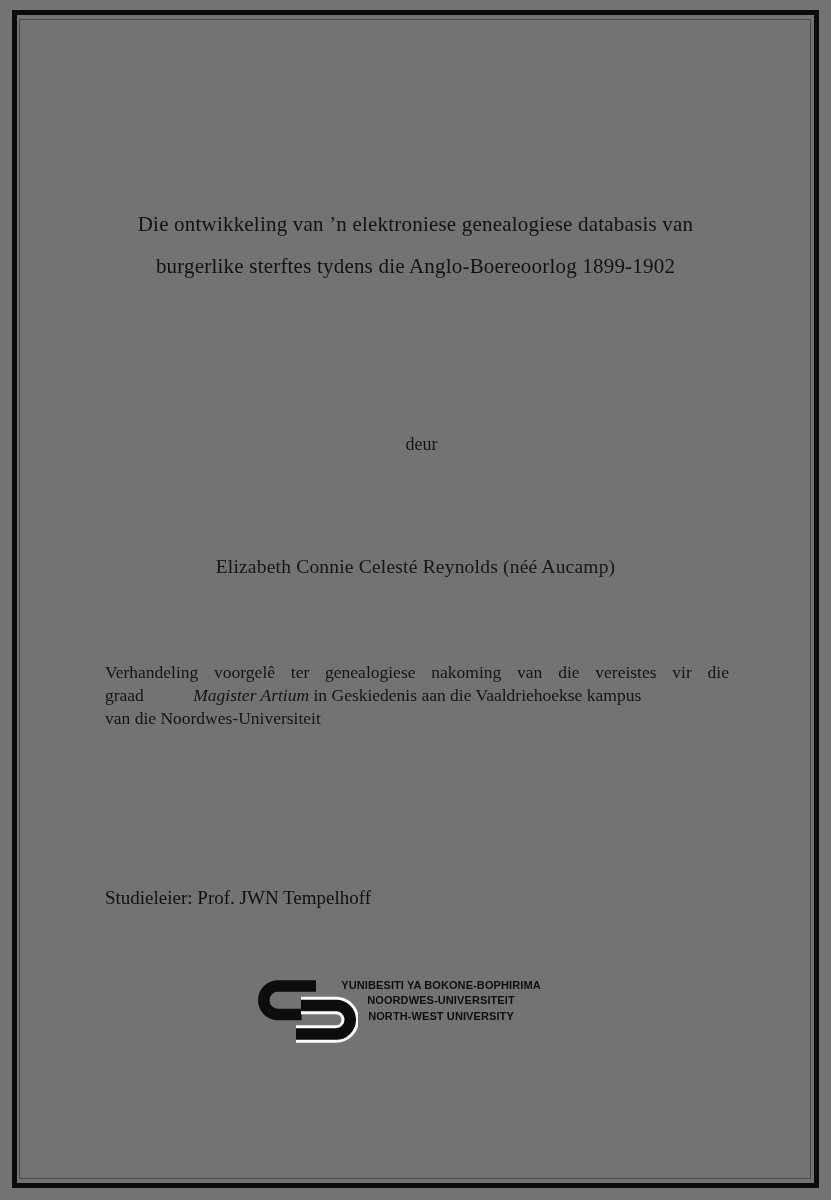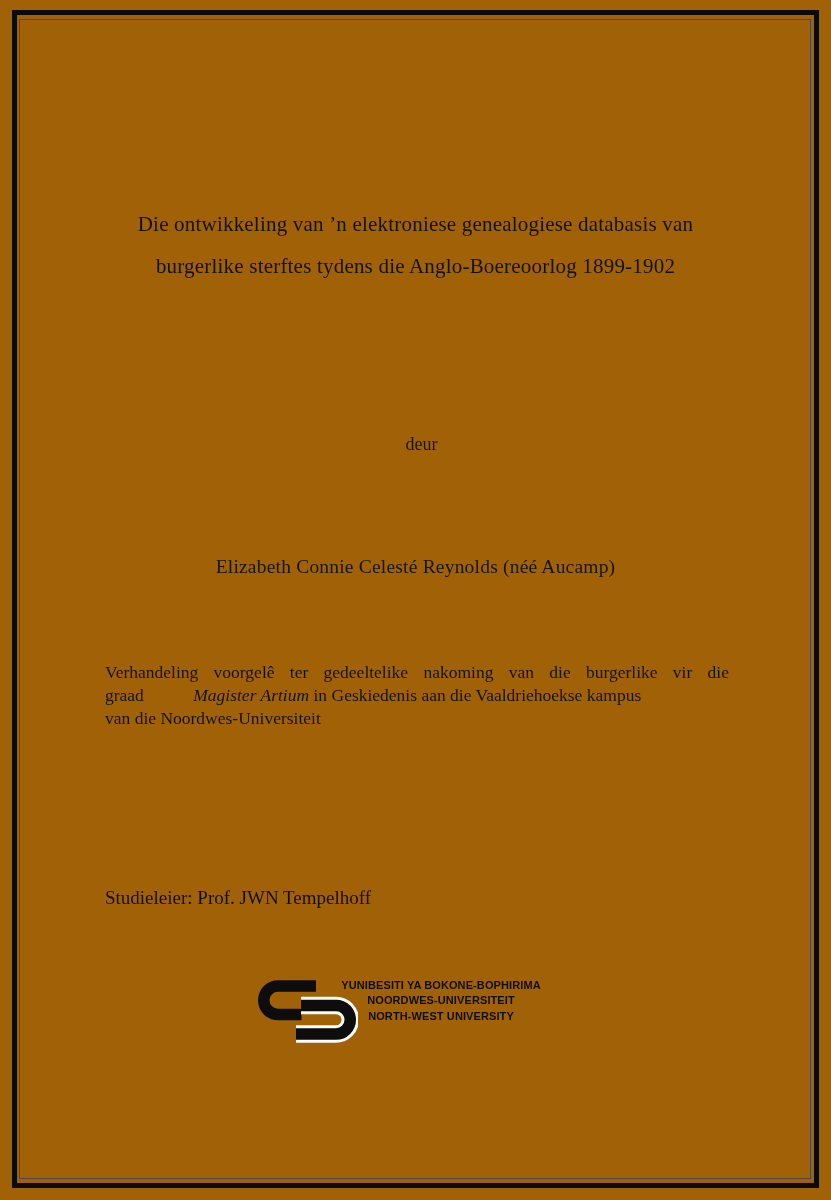--- a/index.html
+++ b/index.html
@@ -1,20 +1,20 @@
 <!DOCTYPE html>
 <html><head>
 <meta charset="utf-8">
 <style>
   html,body { margin:0; padding:0; background:#ffffff; }
   .page {
     position: relative;
     width: 831px;
     height: 1200px;
-    background: #a16207;
+    background: #737373;
     font-family: "Liberation Serif", serif;
     color: #161616;
     overflow: hidden;
   }
   .frame-outer {
     position: absolute;
     top: 10px; left: 12px; right: 12px; bottom: 12px;
     border: 5px solid #0b0b0b;
   }
   .frame-inner {
@@ -100,21 +100,21 @@
   <div class="thesis-title">
     <div>Die ontwikkeling van ’n elektroniese genealogiese databasis van</div>
     <div>burgerlike sterftes tydens die Anglo-Boereoorlog 1899-1902</div>
   </div>
 
   <div class="byline">deur</div>
 
   <div class="author">Elizabeth Connie Celesté Reynolds (néé Aucamp)</div>
 
   <div class="statement">
-    <div class="justified">Verhandeling voorgelê ter gedeeltelike nakoming van die burgerlike vir die</div>
+    <div class="justified">Verhandeling voorgelê ter genealogiese nakoming van die vereistes vir die</div>
     <div><span>graad</span> <span class="italic">Magister Artium</span> <span>in Geskiedenis aan die Vaaldriehoekse kampus</span></div>
     <div>van die Noordwes-Universiteit</div>
   </div>
 
   <div class="supervisor-block">
     <div>Studieleier: Prof. JWN Tempelhoff</div>
   </div>
 
   <div class="logo-lockup">
     <svg class="logo-mark" viewBox="0 0 102 68" xmlns="http://www.w3.org/2000/svg" aria-hidden="true">

